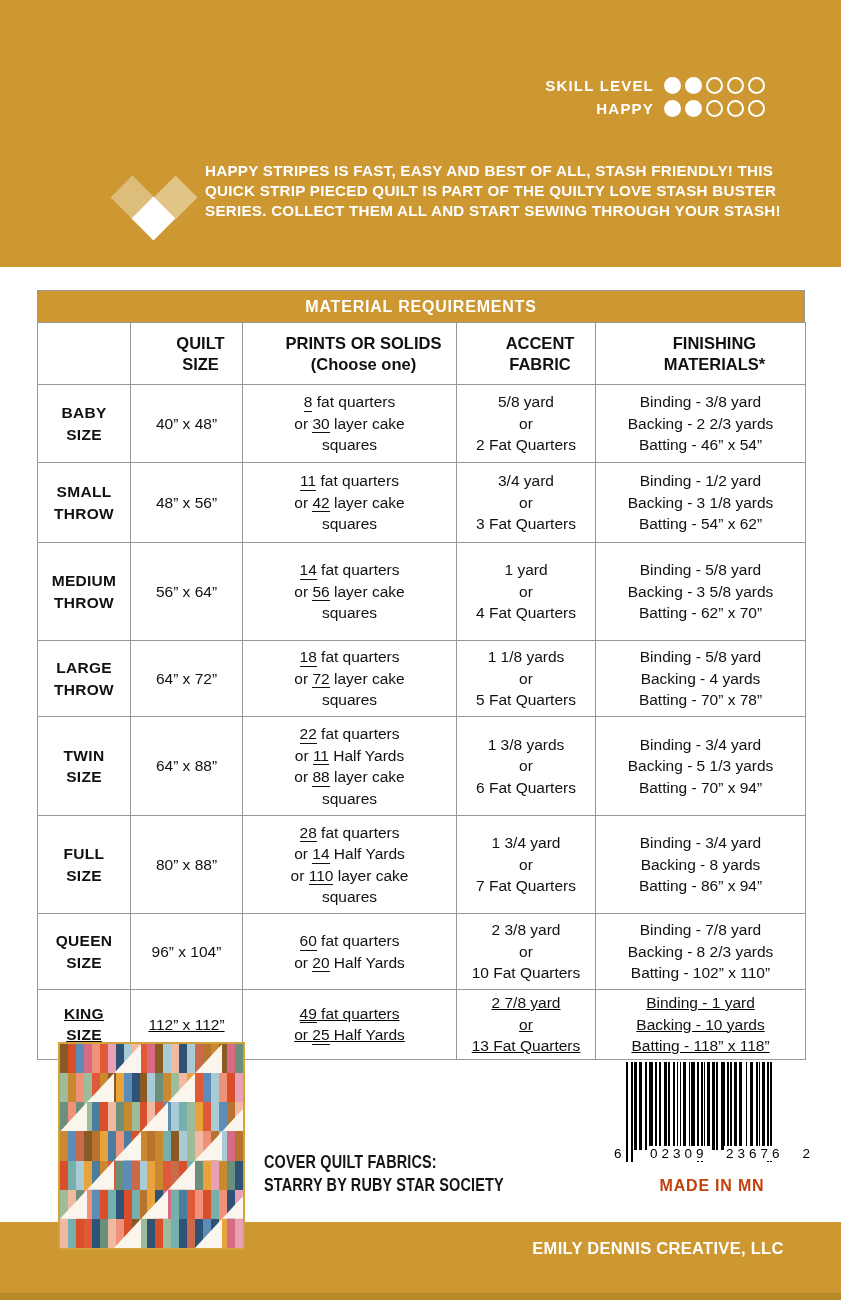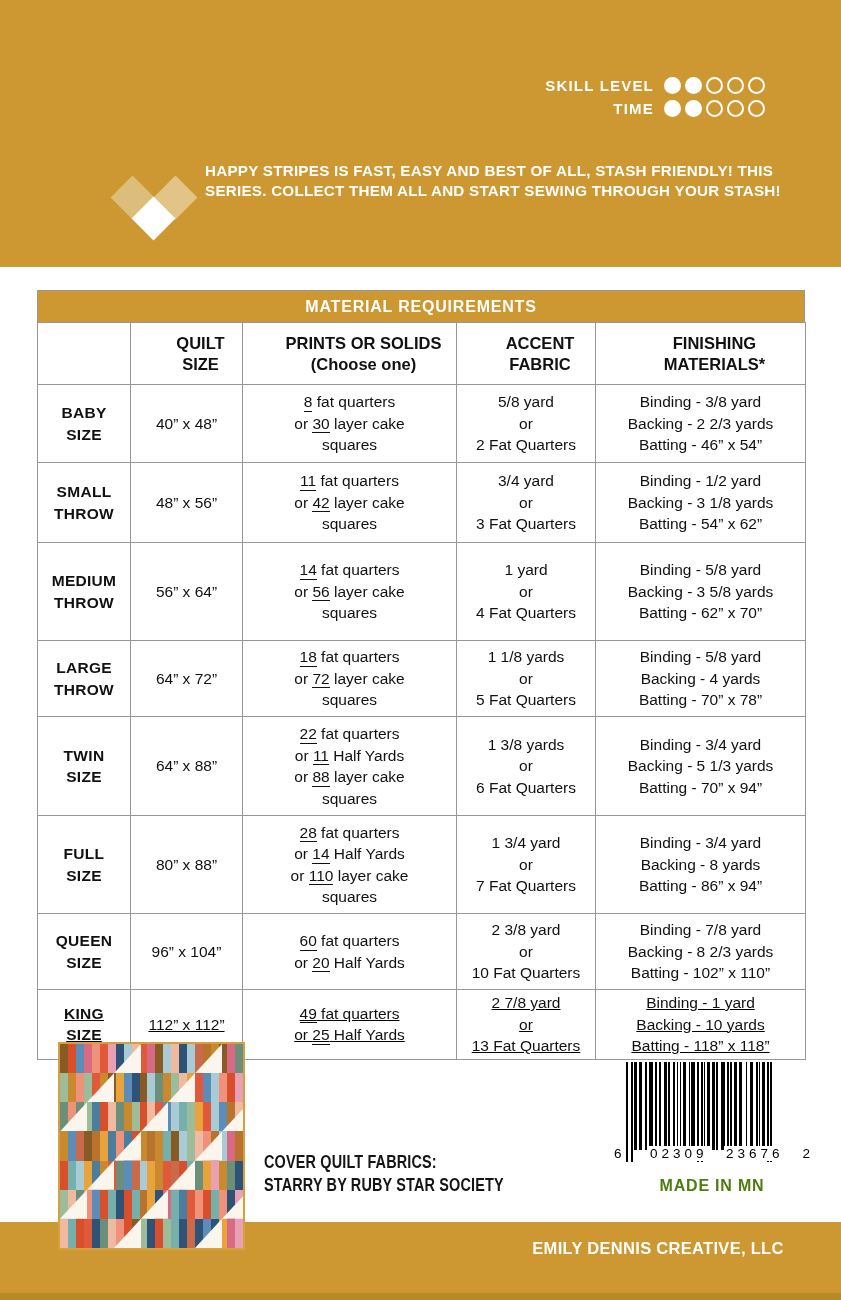--- a/index.html
+++ b/index.html
@@ -61,21 +61,21 @@
   .bar.tall{height:100px;}
   .bar.space{background:transparent;}
   .bc-digits{position:absolute;left:-14px;right:-14px;top:84px;height:16px;
              font-size:13.5px;color:#000;}
   .bc-digits span{position:absolute;background:#ffffff;padding:0 2px;}
   .bc-d-left{left:0;}
   .bc-d-g1{left:36px;letter-spacing:4px;}
   .bc-d-g2{left:112px;letter-spacing:4px;}
   .bc-d-right{right:0;}
   .made-in{margin-top:15px;text-align:center;font-weight:700;font-size:16px;
-           letter-spacing:0.8px;color:#4d7c0f;}
+           letter-spacing:0.8px;color:#c2410c;}
 
   
   .footer{position:absolute;left:0;top:1222px;width:841px;height:78px;background:#cd9831;z-index:1;}
   .footer-edge{position:absolute;left:0;bottom:0;width:100%;height:7px;background:#b68a27;}
   .copyright{position:absolute;left:528px;top:14px;width:260px;text-align:center;
              color:#ffffff;font-weight:700;font-size:16.5px;line-height:25px;letter-spacing:0.3px;}
 </style>
 </head>
 <body>
 
@@ -87,39 +87,40 @@
         <span class="st-label">SKILL LEVEL</span>
         <span class="dots" id="skill-dots">
             <span class="dot filled"></span>
             <span class="dot filled"></span>
             <span class="dot"></span>
             <span class="dot"></span>
             <span class="dot"></span>
           </span>
       </div>
       <div class="st-row">
-        <span class="st-label">TIME</span>
+        <span class="st-label">HAPPY</span>
         <span class="dots" id="time-dots">
             <span class="dot filled"></span>
             <span class="dot filled"></span>
             <span class="dot"></span>
             <span class="dot"></span>
             <span class="dot"></span>
           </span>
       </div>
     </div>
 
     <div class="logo">
       <div class="dia dia-left"></div>
       <div class="dia dia-right"></div>
       <div class="dia dia-white"></div>
     </div>
 
     <div class="intro" id="intro">
         <div>HAPPY STRIPES IS FAST, EASY AND BEST OF ALL, STASH FRIENDLY!  THIS</div>
+        <div>QUICK STRIP PIECED QUILT IS PART OF THE QUILTY LOVE STASH BUSTER</div>
         <div>SERIES.  COLLECT THEM ALL AND START SEWING THROUGH YOUR STASH!</div>
       </div>
   </div>
 
   <div class="table-wrap">
     <div class="table-title">MATERIAL REQUIREMENTS</div>
     <table class="req">
       <colgroup>
         <col style="width:93px">
           <col style="width:112px">

